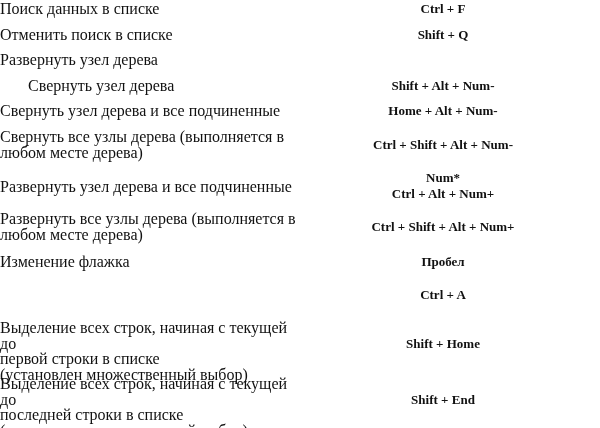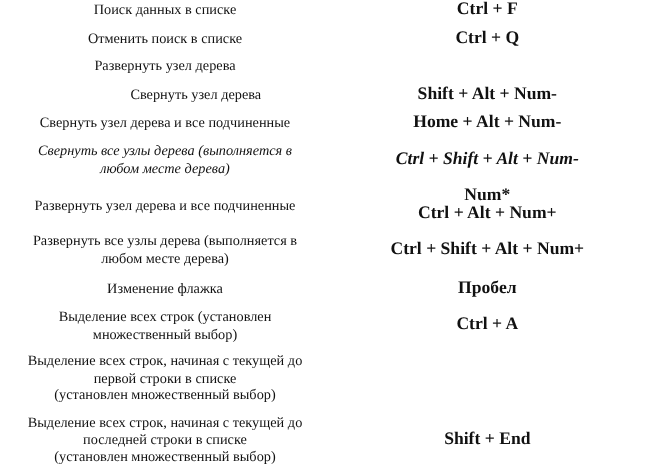--- a/index.html
+++ b/index.html
@@ -19,66 +19,65 @@
       position: absolute;
       left: 0;
       width: 600px;
       display: flex;
       align-items: center;
     }
     .cell-desc {
       position: absolute;
       left: 0;
       width: 300px;
-      text-align: center;
-      font-size: 13px;
+      font-size: 16px;
       line-height: 15.5px;
       white-space: pre-line;
     }
     .cell-key {
       position: absolute;
       left: 293px;
       width: 300px;
       text-align: center;
-      font-size: 16px;
+      font-size: 13px;
       font-weight: bold;
       line-height: 16px;
       white-space: pre-line;
     }
   </style>
 </head>
 <body>
 
 <div>
 
   <div class="row" style="top:1px;height:16px;">
     <div class="cell-desc" style="top:0;">Поиск данных в списке</div>
     <div class="cell-key" style="top:0;">Ctrl + F</div>
   </div>
 
   <div class="row" style="top:27px;height:16px;">
     <div class="cell-desc" style="top:0;">Отменить поиск в списке</div>
-    <div class="cell-key" style="top:0;">Ctrl + Q</div>
+    <div class="cell-key" style="top:0;">Shift + Q</div>
   </div>
 
   <div class="row" style="top:52px;height:16px;">
     <div class="cell-desc" style="top:0;">Развернуть узел дерева</div>
   </div>
 
   <div class="row" style="top:78px;height:16px;">
     <div class="cell-desc" style="top:0;margin-left:28px;">Свернуть узел дерева</div>
     <div class="cell-key" style="top:0;">Shift + Alt + Num-</div>
   </div>
 
   <div class="row" style="top:103px;height:16px;">
     <div class="cell-desc" style="top:0;">Свернуть узел дерева и все подчиненные</div>
     <div class="cell-key" style="top:0;">Home + Alt + Num-</div>
   </div>
 
-  <div class="row" style="top:129px;height:32px;font-style:italic;">
+  <div class="row" style="top:129px;height:32px;">
     <div class="cell-desc" style="top:0;">Свернуть все узлы дерева (выполняется в
 любом месте дерева)</div>
     <div class="cell-key" style="top:8px;">Ctrl + Shift + Alt + Num-</div>
   </div>
 
   <div class="row" style="top:170px;height:32px;">
     <div class="cell-desc" style="top:9px;">Развернуть узел дерева и все подчиненные</div>
     <div class="cell-key" style="top:0;">Num*
 Ctrl + Alt + Num+</div>
   </div>
@@ -88,29 +87,28 @@
 любом месте дерева)</div>
     <div class="cell-key" style="top:8px;">Ctrl + Shift + Alt + Num+</div>
   </div>
 
   <div class="row" style="top:254px;height:16px;">
     <div class="cell-desc" style="top:0;">Изменение флажка</div>
     <div class="cell-key" style="top:0;">Пробел</div>
   </div>
 
   <div class="row" style="top:280px;height:32px;">
-    <div class="cell-desc" style="top:0;">Выделение всех строк (установлен
-множественный выбор)</div>
     <div class="cell-key" style="top:7px;">Ctrl + A</div>
   </div>
 
   <div class="row" style="top:320px;height:47px;">
     <div class="cell-desc" style="top:0;">Выделение всех строк, начиная с текущей до
 первой строки в списке
 (установлен множественный выбор)</div>
+    <div class="cell-key" style="top:16px;">Shift + Home</div>
   </div>
 
   <div class="row" style="top:376px;height:47px;">
     <div class="cell-desc" style="top:0;">Выделение всех строк, начиная с текущей до
 последней строки в списке
 (установлен множественный выбор)</div>
     <div class="cell-key" style="top:16px;">Shift + End</div>
   </div>
 
 </div>

